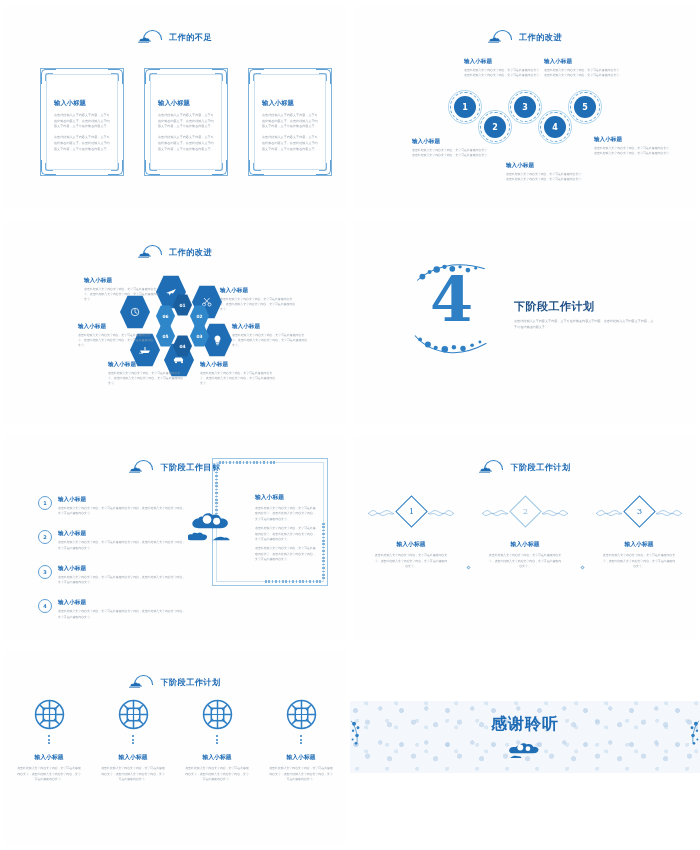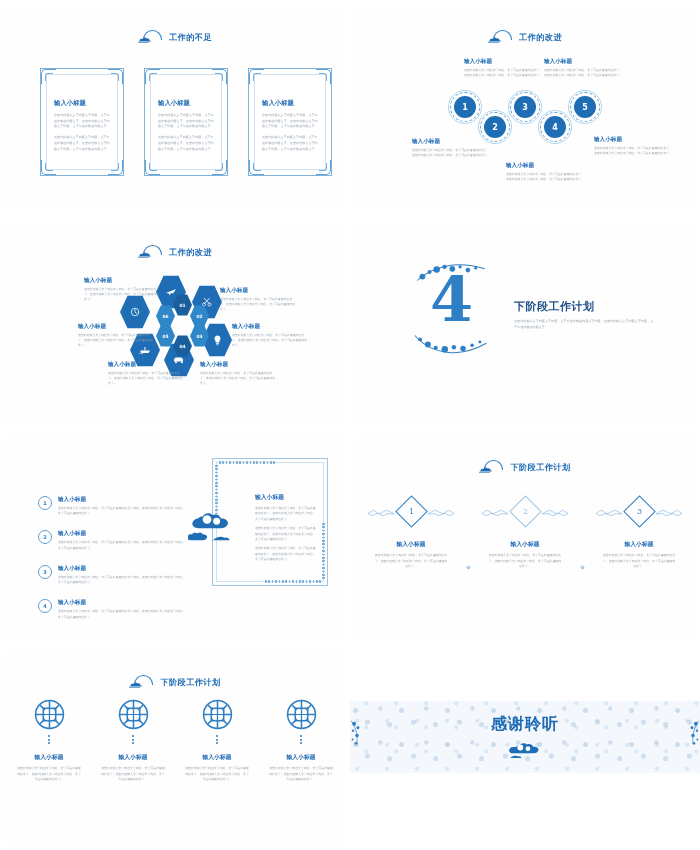--- a/index.html
+++ b/index.html
@@ -442,20 +442,30 @@
 
       <div class="sec-text">
         <div class="sec-title">下阶段工作计划</div>
         <p class="sec-para">点击此处输入文字内容文字内容，文字可在此修改内容文字内容。点击此处输入文字内容文字内容，文字可在此修改内容文字。</p>
       </div>
     </div>
   </div>
 
   <div class="slide r1">
     <div class="slide-inner">
+      <div class="slide-head">
+        <span class="head-icon">
+          <span class="arc"></span>
+          <svg class="cloud" viewBox="0 0 34 16">
+              <path d="M3 12c0-3 3-5 6-4 1-3 6-4 8-1 3-1 6 1 6 4 2 0 3 1 3 2H1c0-1 1-1 2-1z" fill="#1f6eb5"></path>
+              <path d="M0 14h22v1.2H0z" fill="#1f6eb5"></path>
+            </svg>
+        </span>
+        <span class="head-title">下阶段工作目标</span>
+      </div>
 
       <div class="goal-list">
         <div class="goal-row">
           <span class="goal-num">1</span>
           <div>
             <div class="ttl">输入小标题</div>
             <p class="para">点击此处输入文字内容文字内容，文字可在此修改内容文字内容，点击此处输入文字内容文字内容，文字可在此修改内容文字。</p>
           </div>
         </div>
         <div class="goal-row">

